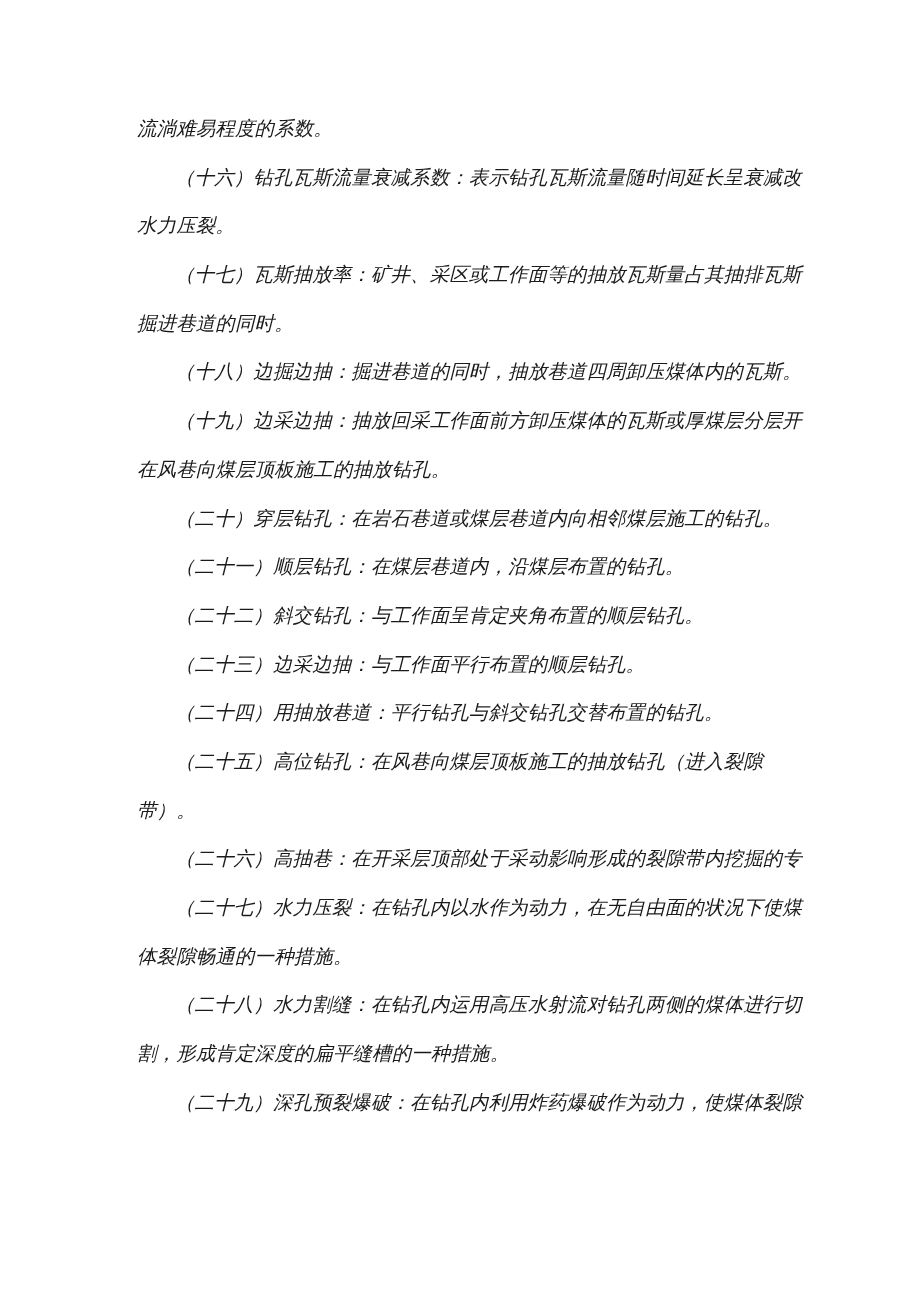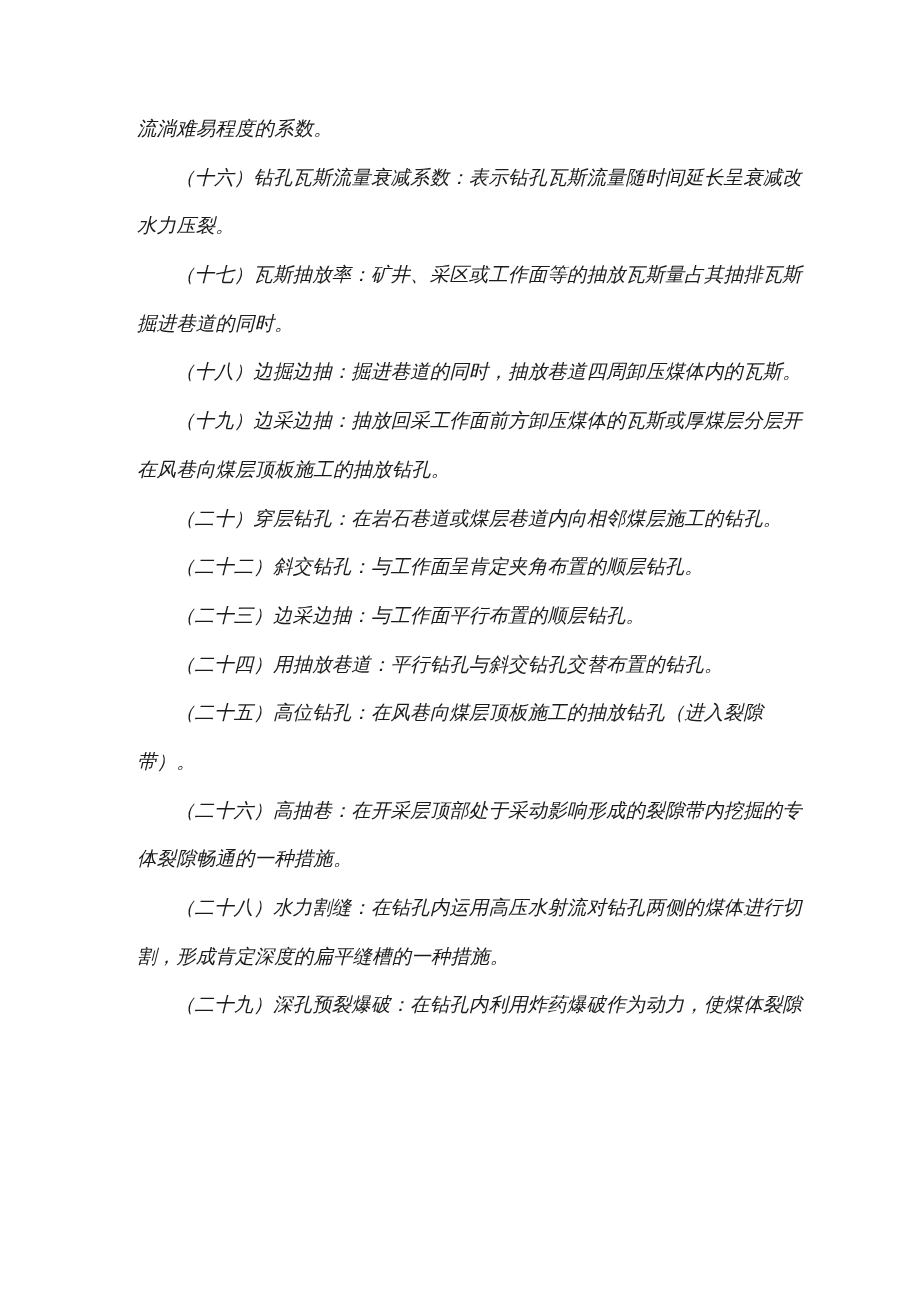--- a/index.html
+++ b/index.html
@@ -15,23 +15,25 @@
 <div class="page">
   <div class="line">流淌难易程度的系数。</div>
   <div class="line indent">（十六）钻孔瓦斯流量衰减系数：表示钻孔瓦斯流量随时间延长呈衰减改</div>
   <div class="line">水力压裂。</div>
   <div class="line indent">（十七）瓦斯抽放率：矿井、采区或工作面等的抽放瓦斯量占其抽排瓦斯</div>
   <div class="line">掘进巷道的同时。</div>
   <div class="line indent">（十八）边掘边抽：掘进巷道的同时，抽放巷道四周卸压煤体内的瓦斯。</div>
   <div class="line indent">（十九）边采边抽：抽放回采工作面前方卸压煤体的瓦斯或厚煤层分层开</div>
   <div class="line">在风巷向煤层顶板施工的抽放钻孔。</div>
   <div class="line indent">（二十）穿层钻孔：在岩石巷道或煤层巷道内向相邻煤层施工的钻孔。</div>
+  <div class="line indent">（二十一）顺层钻孔：在煤层巷道内，沿煤层布置的钻孔。</div>
   <div class="line indent">（二十二）斜交钻孔：与工作面呈肯定夹角布置的顺层钻孔。</div>
   <div class="line indent">（二十三）边采边抽：与工作面平行布置的顺层钻孔。</div>
   <div class="line indent">（二十四）用抽放巷道：平行钻孔与斜交钻孔交替布置的钻孔。</div>
   <div class="line indent">（二十五）高位钻孔：在风巷向煤层顶板施工的抽放钻孔（进入裂隙</div>
   <div class="line">带）。</div>
   <div class="line indent">（二十六）高抽巷：在开采层顶部处于采动影响形成的裂隙带内挖掘的专</div>
+  <div class="line indent">（二十七）水力压裂：在钻孔内以水作为动力，在无自由面的状况下使煤</div>
   <div class="line">体裂隙畅通的一种措施。</div>
   <div class="line indent">（二十八）水力割缝：在钻孔内运用高压水射流对钻孔两侧的煤体进行切</div>
   <div class="line">割，形成肯定深度的扁平缝槽的一种措施。</div>
   <div class="line indent">（二十九）深孔预裂爆破：在钻孔内利用炸药爆破作为动力，使煤体裂隙</div>
 </div>
 
 </body></html>

